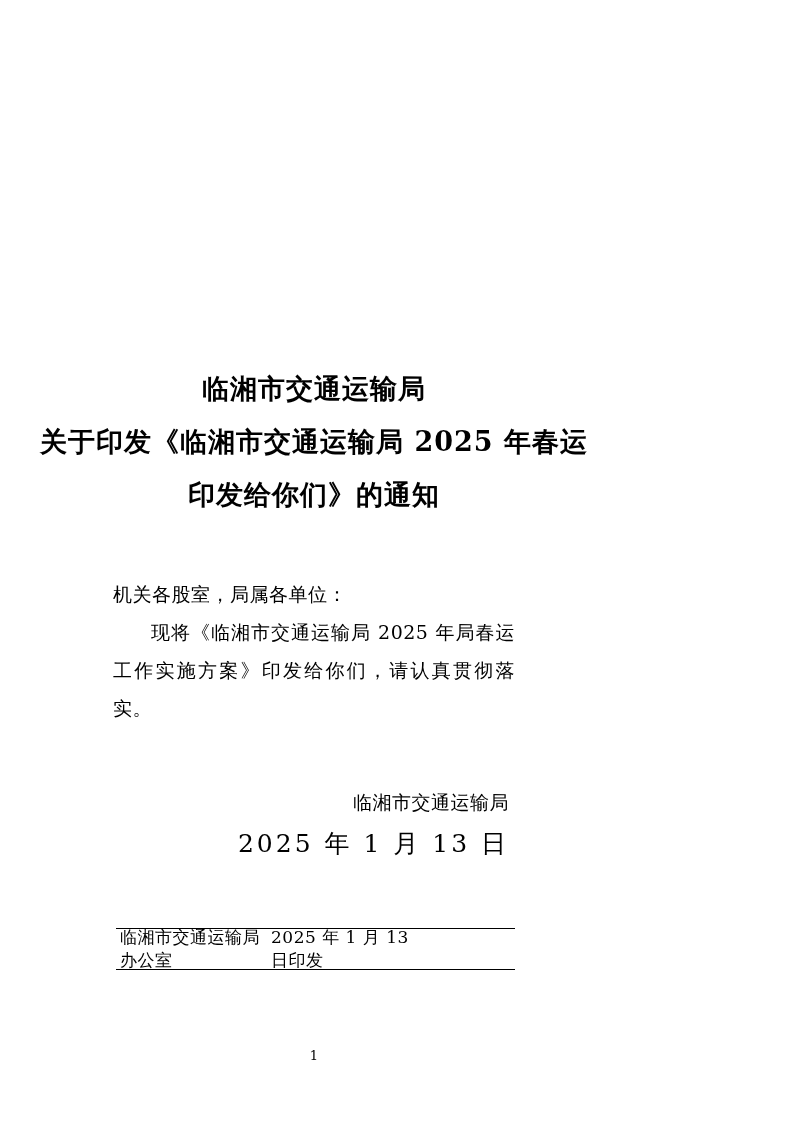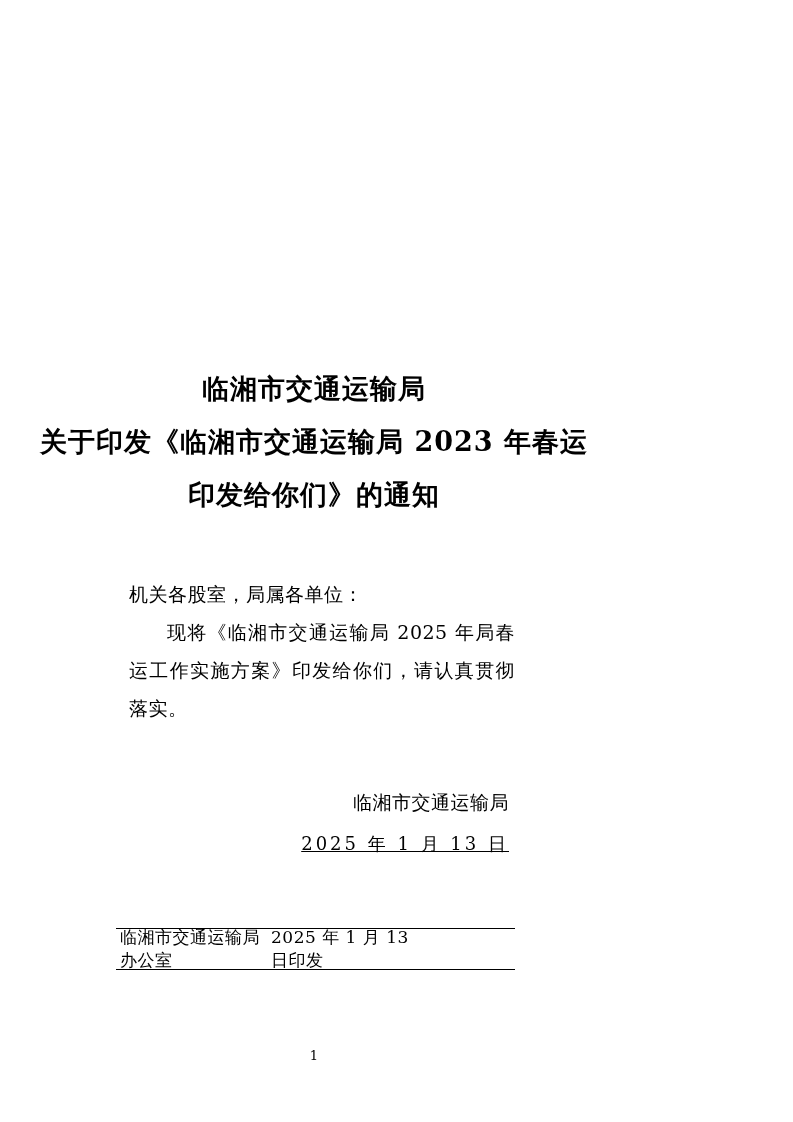--- a/index.html
+++ b/index.html
@@ -32,21 +32,21 @@
     font-size: 27px;
     font-weight: bold;
     line-height: 53px;
     letter-spacing: 1px;
     font-family: "DejaVu Serif", "Liberation Serif", serif;
     white-space: nowrap;
   }
   .body-block {
     position: absolute;
     top: 575px;
-    left: 129px;
+    left: 113px;
     right: 113px;
   }
   .salutation {
     font-size: 19px;
     line-height: 38px;
     letter-spacing: 0.5px;
   }
   .para {
     font-size: 19px;
     line-height: 38px;
@@ -62,25 +62,24 @@
     right: 113px;
     text-align: right;
   }
   .sig-line {
     font-size: 19px;
     line-height: 41px;
     letter-spacing: 0.5px;
     padding-right: 6px;
   }
   .sig-date {
-    font-size: 18px;
+    font-size: 25px;
     line-height: 41px;
     letter-spacing: 3px;
     padding-right: 6px;
-    text-decoration: underline;
   }
   .footer-block {
     position: absolute;
     top: 928px;
     left: 116px;
     right: 113px;
   }
   .footer-rule-top {
     border-top: 1px solid #000;
     width: 100%;
@@ -113,21 +112,21 @@
     font-family: "DejaVu Serif", "Liberation Serif", serif;
   }
 </style>
 </head>
 <body>
 
 <div class="page">
 
   <div class="title-block">
     <div class="title-line">临湘市交通运输局</div>
-    <div class="title-line">关于印发《临湘市交通运输局 2023 年春运</div>
+    <div class="title-line">关于印发《临湘市交通运输局 2025 年春运</div>
     <div class="title-line">印发给你们》的通知</div>
   </div>
 
   <div class="body-block">
     <div class="salutation">机关各股室，局属各单位：</div>
     <div class="para">现将《临湘市交通运输局 2025 年局春运工作实施方案》印发给你们，请认真贯彻落实。</div>
   </div>
 
   <div class="signature-block">
     <div class="sig-line">临湘市交通运输局</div>

